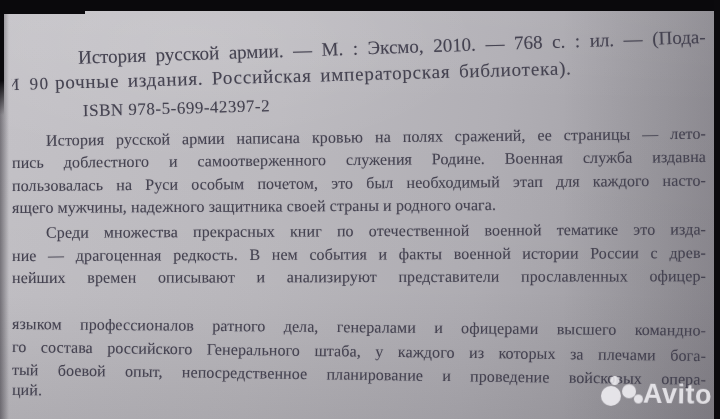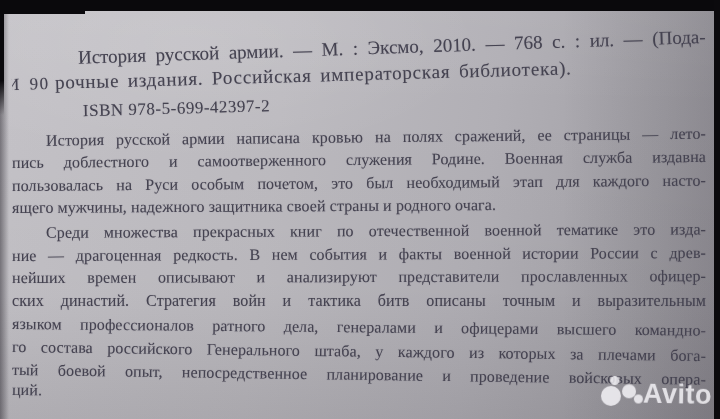--- a/index.html
+++ b/index.html
@@ -64,21 +64,20 @@
     <div class="line isbn" style="top:101px;--r:-1.5deg">ISBN 978-5-699-42397-2</div>
 
     <div class="line bodyln just indent-par" style="top:129px;--r:-0.6deg">История русской армии написана кровью на полях сражений, ее страницы — лето-</div>
     <div class="line bodyln just" style="top:151px;--r:-0.5deg">пись доблестного и самоотверженного служения Родине. Военная служба издавна</div>
     <div class="line bodyln just" style="top:174px;--r:-0.45deg">пользовалась на Руси особым почетом, это был необходимый этап для каждого насто-</div>
     <div class="line bodyln" style="top:196px;--r:-0.35deg">ящего мужчины, надежного защитника своей страны и родного очага.</div>
 
     <div class="line bodyln just indent-par" style="top:221px;--r:-0.3deg">Среди множества прекрасных книг по отечественной военной тематике это изда-</div>
     <div class="line bodyln just" style="top:244px;--r:-0.25deg">ние — драгоценная редкость. В нем события и факты военной истории России с древ-</div>
     <div class="line bodyln just" style="top:266px;--r:-0.15deg">нейших времен описывают и анализируют представители прославленных офицер-</div>
-    <div class="line bodyln just" style="top:289px;--r:0deg">ских династий. Стратегия войн и тактика битв описаны точным и выразительным</div>
     <div class="line bodyln just" style="top:312px;--r:0.55deg">языком профессионалов ратного дела, генералами и офицерами высшего командно-</div>
     <div class="line bodyln just" style="top:335px;--r:0.75deg">го состава российского Генерального штаба, у каждого из которых за плечами бога-</div>
     <div class="line bodyln just" style="top:358px;--r:0.8deg">тый боевой опыт, непосредственное планирование и проведение войсковых опера-</div>
     <div class="line bodyln" style="top:378px;--r:0.8deg">ций.</div>
   </div>
 
   <div class="watermark">
     <span class="wm-logo">
       <span class="wm-circle wm-c1"></span>
       <span class="wm-circle wm-c2"></span>

